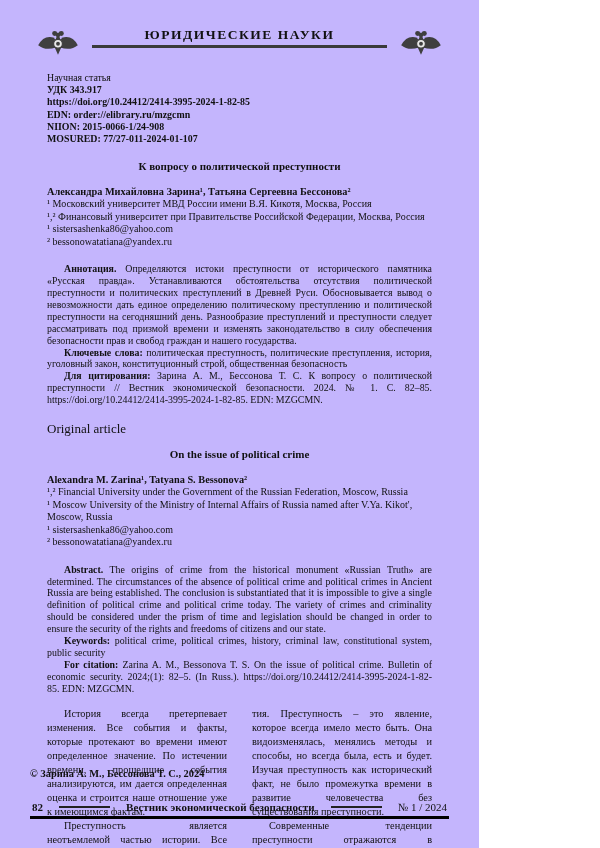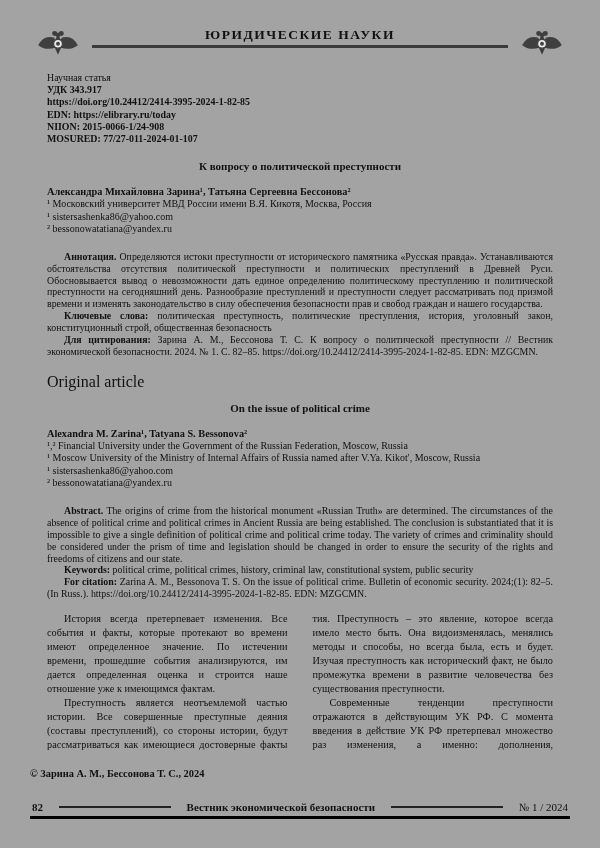--- a/index.html
+++ b/index.html
@@ -1,19 +1,19 @@
 <!DOCTYPE html>
 <html><head>
 <meta charset="utf-8">
 <style>
   * { box-sizing: border-box; }
   html, body { margin: 0; padding: 0; background: #ffffff; }
   .page {
-    width: 600px; height: 848px; position: relative; overflow: hidden;
-    background: #a3a3a3; color: #111111;
+    width: 479px; height: 848px; position: relative; overflow: hidden;
+    background: #c4b5fd; color: #111111;
     font-family: "Liberation Serif", "DejaVu Serif", serif;
     padding: 16px 47px 0;
   }
   .b { font-weight: bold; }
 
   
   .rubric { position: relative; height: 48px; margin: 0 -17px; }
   .rubric-line { position: absolute; left: 62px; right: 62px; top: 29px; height: 2.5px; background: #3a3a3a; }
   .rubric-title {
     position: absolute; left: 0; right: 0; top: 11px; text-align: center;
@@ -30,21 +30,21 @@
   
   .title-main { font-size: 11px; font-weight: bold; text-align: center; margin: 15px 0 0; }
   .authors-block { margin-top: 13px; }
   .authors-line { font-size: 10.3px; font-weight: bold; line-height: 13px; }
   .affil { font-size: 10px; line-height: 12.5px; }
 
   
   .para { font-size: 9.9px; line-height: 11.9px; text-align: justify; margin: 0; }
   .para.first { margin-top: 15px; }
   .indent { text-indent: 17px; }
-  .orig { margin-top: 15px; font-size: 16px; }
+  .orig { margin-top: 15px; font-size: 13px; }
 
   
   .columns { display: flex; gap: 25px; margin-top: 12px; max-height: 141px; overflow: hidden; }
   .col { flex: 1; min-width: 0; }
   .bodypara { font-size: 10.3px; line-height: 14px; text-align: justify; margin: 0; }
 
   
   .bottom { position: absolute; left: 30px; right: 30px; top: 768px; }
   .copyright { font-size: 10.4px; font-weight: bold; }
   .pagefoot { display: flex; align-items: center; margin-top: 22px; font-size: 11px; }
@@ -91,30 +91,31 @@
         <circle cx="30" cy="24" r="6" fill="none" stroke="#3f3f3f" stroke-width="1.6"></circle>
         <circle cx="30" cy="24" r="2.6" fill="#3f3f3f"></circle>
       </svg>
     </span>
   </header>
 
   <section class="meta">
     <div>Научная статья</div>
     <div class="b">УДК 343.917</div>
     <div class="b">https://doi.org/10.24412/2414-3995-2024-1-82-85</div>
-    <div class="b">EDN: https://elibrary.ru/today</div>
+    <div class="b">EDN: order://elibrary.ru/mzgcmn</div>
     <div class="b">NIION: 2015-0066-1/24-908</div>
     <div class="b">MOSURED: 77/27-011-2024-01-107</div>
   </section>
 
   <h1 class="title-main">К вопросу о политической преступности</h1>
 
   <section class="authors-block">
     <div class="authors-line">Александра Михайловна Зарина¹, Татьяна Сергеевна Бессонова²</div>
     <div class="affil">¹  Московский университет МВД России имени В.Я. Кикотя, Москва, Россия</div>
+    <div class="affil">¹,²  Финансовый университет при Правительстве Российской Федерации, Москва, Россия</div>
     <div class="affil">¹  sistersashenka86@yahoo.com</div>
     <div class="affil">²  bessonowatatiana@yandex.ru</div>
   </section>
 
   <p class="para first indent"><b>Аннотация.</b> <span>Определяются истоки преступности от исторического памятника «Русская правда». Устанавливаются обстоятельства отсутствия политической преступности и политических преступлений в Древней Руси. Обосновывается вывод о невозможности дать единое определению политическому преступлению и политической преступности на сегодняшний день. Разнообразие преступлений и преступности следует рассматривать под призмой времени и изменять законодательство в силу обеспечения безопасности прав и свобод граждан и нашего государства.</span></p>
   <p class="para indent"><b>Ключевые слова:</b> <span>политическая преступность, политические преступления, история, уголовный закон, конституционный строй, общественная безопасность</span></p>
   <p class="para indent"><b>Для цитирования:</b> <span>Зарина А. М., Бессонова Т. С. К вопросу о политической преступности // Вестник экономической безопасности. 2024. № 1. С. 82–85. https://doi.org/10.24412/2414-3995-2024-1-82-85. EDN: MZGCMN.</span></p>
 
   <div class="orig">Original article</div>
   <h1 class="title-main" style="margin-top:11px;">On the issue of political crime</h1>

